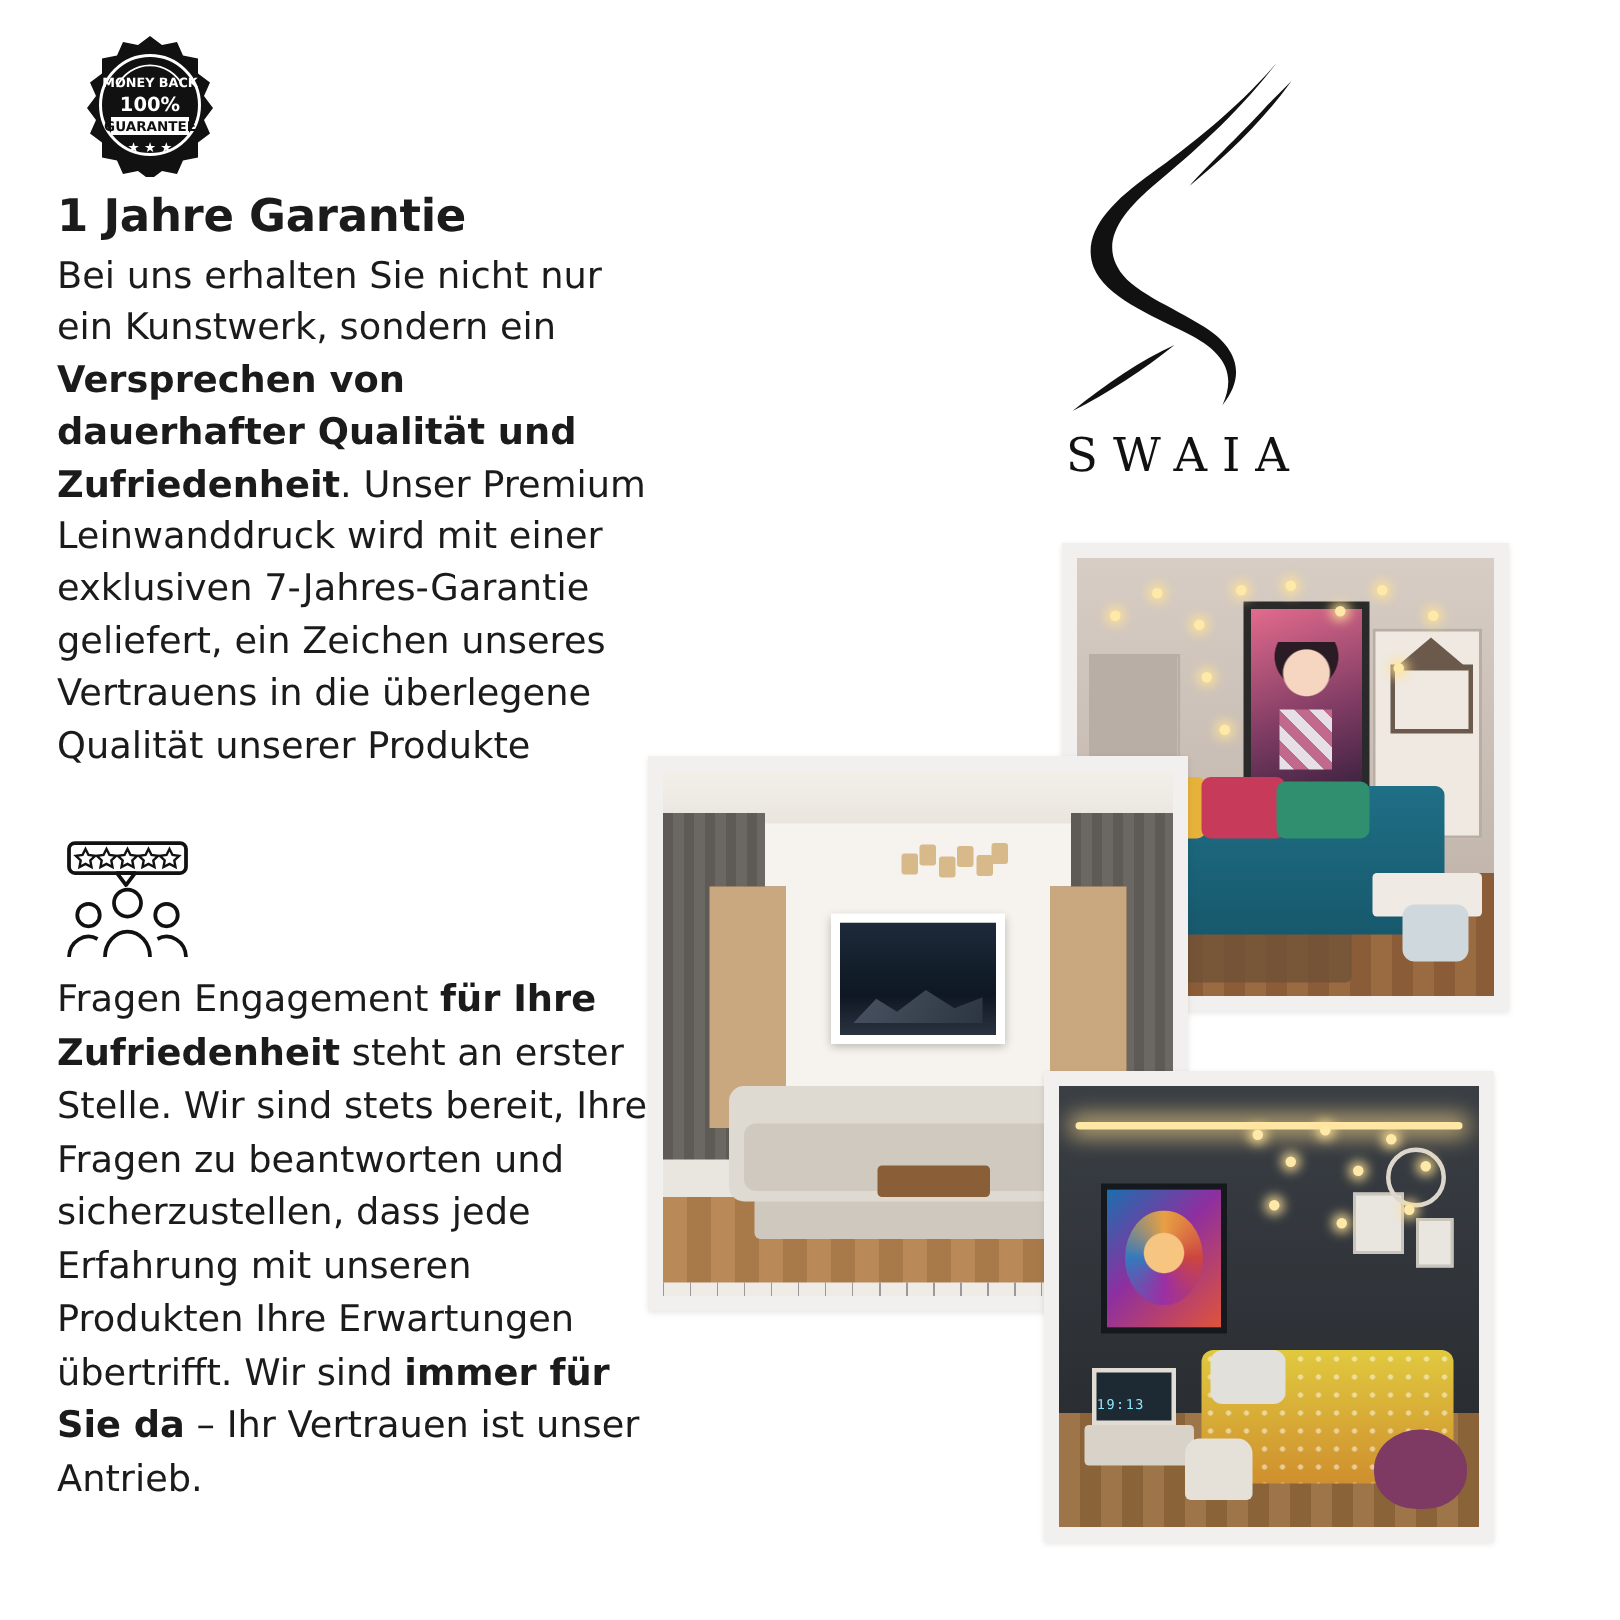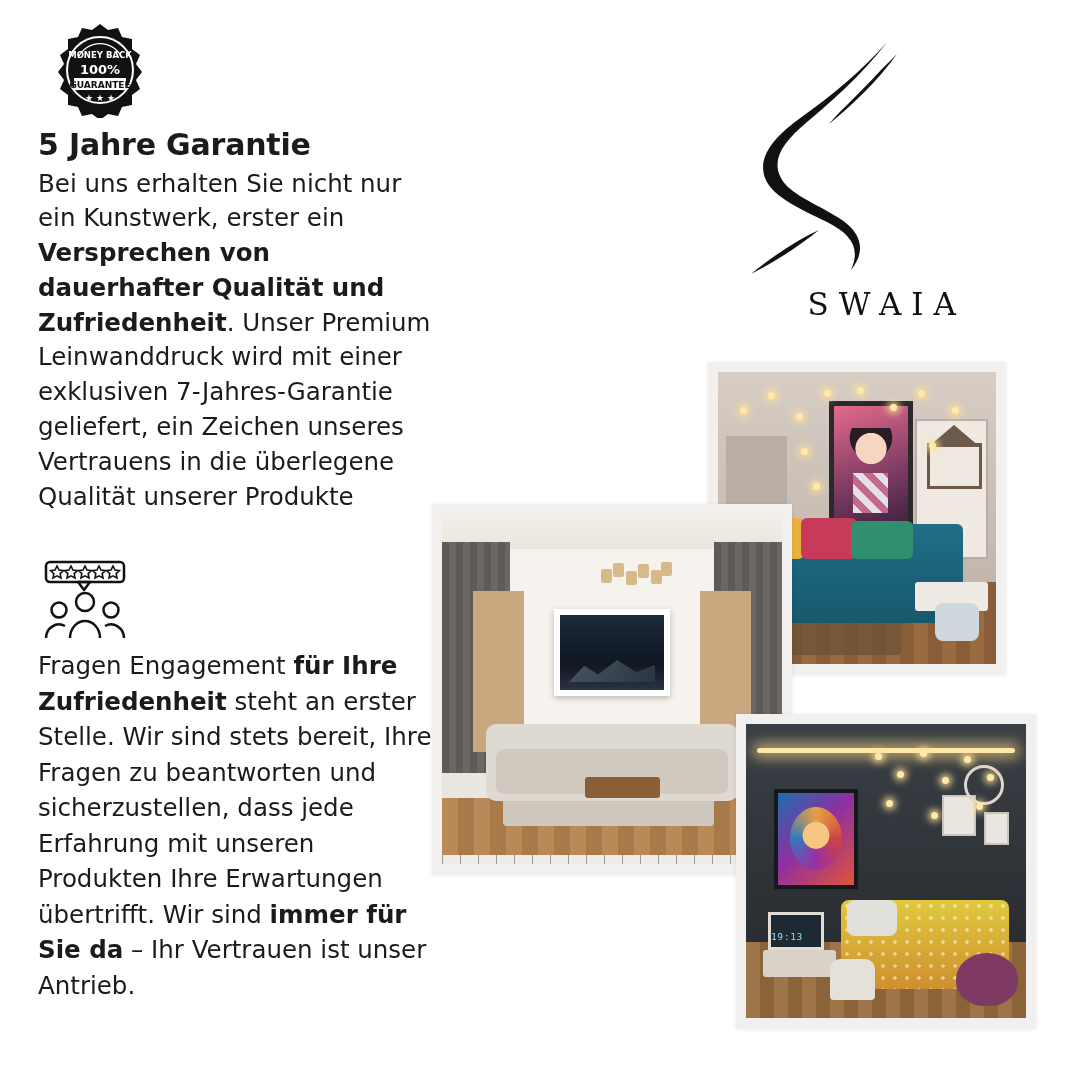--- a/index.html
+++ b/index.html
@@ -66,24 +66,24 @@
     margin-bottom: 3px;
   }
   .satisfaction-block .block-body {
     font-size: 24.5px;
     line-height: 1.45;
   }
 
   
   .logo-wrap {
     position: absolute;
-    left: 676px;
+    left: 640px;
     top: 36px;
     width: 290px;
-    text-align: right;
+    text-align: center;
   }
   .logo-mark { height: 248px; }
   .logo-mark svg { display: block; margin: 0 auto; }
   .logo-text {
     font-family: "DejaVu Serif", "Liberation Serif", serif;
     font-size: 31px;
     letter-spacing: 10px;
     text-indent: 10px;
     color: #111111;
     margin-top: 2px;
@@ -107,21 +107,21 @@
     left: 708px; top: 362px;
     width: 298px; height: 312px;
   }
   
   .photo-living {
     left: 432px; top: 504px;
     width: 360px; height: 370px;
   }
   
   .photo-lion {
-    left: 736px; top: 714px;
+    left: 696px; top: 714px;
     width: 300px; height: 314px;
   }
 
   
   .anime-scene { position:absolute; inset:0; background:linear-gradient(#cfc4bb,#bdb2aa); }
   .anime-wall { position:absolute; left:0; top:0; right:0; height:72%; background:linear-gradient(#d7cdc4,#c2b6ad); }
   .anime-floor { position:absolute; left:0; bottom:0; right:0; height:28%;
      background:repeating-linear-gradient(90deg,#9a6a41 0 14px,#8a5c37 14px 28px); }
   .anime-rug { position:absolute; left:6%; bottom:3%; width:60%; height:14%; background:#6f5136; border-radius:4px; opacity:.8;}
   .anime-poster {
@@ -224,24 +224,24 @@
         <circle cx="48" cy="48" r="33" fill="none" stroke="#ffffff" stroke-width="2"></circle>
         <path d="M26 36 A24 24 0 0 1 70 36" fill="none" stroke="#ffffff" stroke-width="1.2"></path>
         <text x="48" y="36" font-size="8.5" fill="#ffffff" text-anchor="middle" font-family="DejaVu Sans, sans-serif" font-weight="bold">MONEY BACK</text>
         <text x="48" y="52" font-size="13" fill="#ffffff" text-anchor="middle" font-family="DejaVu Sans, sans-serif" font-weight="bold">100%</text>
         <rect x="22" y="56" width="52" height="12" fill="#ffffff"></rect>
         <text x="48" y="65.5" font-size="9" fill="#111111" text-anchor="middle" font-family="DejaVu Sans, sans-serif" font-weight="bold">GUARANTEE</text>
         <text x="48" y="79" font-size="9" fill="#ffffff" text-anchor="middle" font-family="DejaVu Sans, sans-serif">★ ★ ★</text>
       </svg>
     </div>
 
-    <div class="block-title">5 Jahre Garantie</div>
+    <div class="block-title">1 Jahre Garantie</div>
 
     <div class="block-body">
-      <span>Bei uns erhalten Sie nicht nur ein Kunstwerk, erster ein </span><b>Versprechen von dauerhafter Qualität und Zufriedenheit</b><span>. Unser Premium Leinwanddruck wird mit einer exklusiven 7-Jahres-Garantie geliefert, ein Zeichen unseres Vertrauens in die überlegene Qualität unserer Produkte</span>
+      <span>Bei uns erhalten Sie nicht nur ein Kunstwerk, sondern ein </span><b>Versprechen von dauerhafter Qualität und Zufriedenheit</b><span>. Unser Premium Leinwanddruck wird mit einer exklusiven 7-Jahres-Garantie geliefert, ein Zeichen unseres Vertrauens in die überlegene Qualität unserer Produkte</span>
     </div>
   </div>
 
   <div class="satisfaction-block">
 
     <div class="icon-customers">
       <svg width="96" height="82" viewBox="0 0 96 82" aria-hidden="true">
         <rect x="6" y="2" width="78" height="20" rx="4" fill="none" stroke="#111111" stroke-width="2.5"></rect>
         <path d="M38 22 L44 30 L50 22 Z" fill="none" stroke="#111111" stroke-width="2.5" stroke-linejoin="round"></path>
         <g fill="none" stroke="#111111" stroke-width="1.6">

